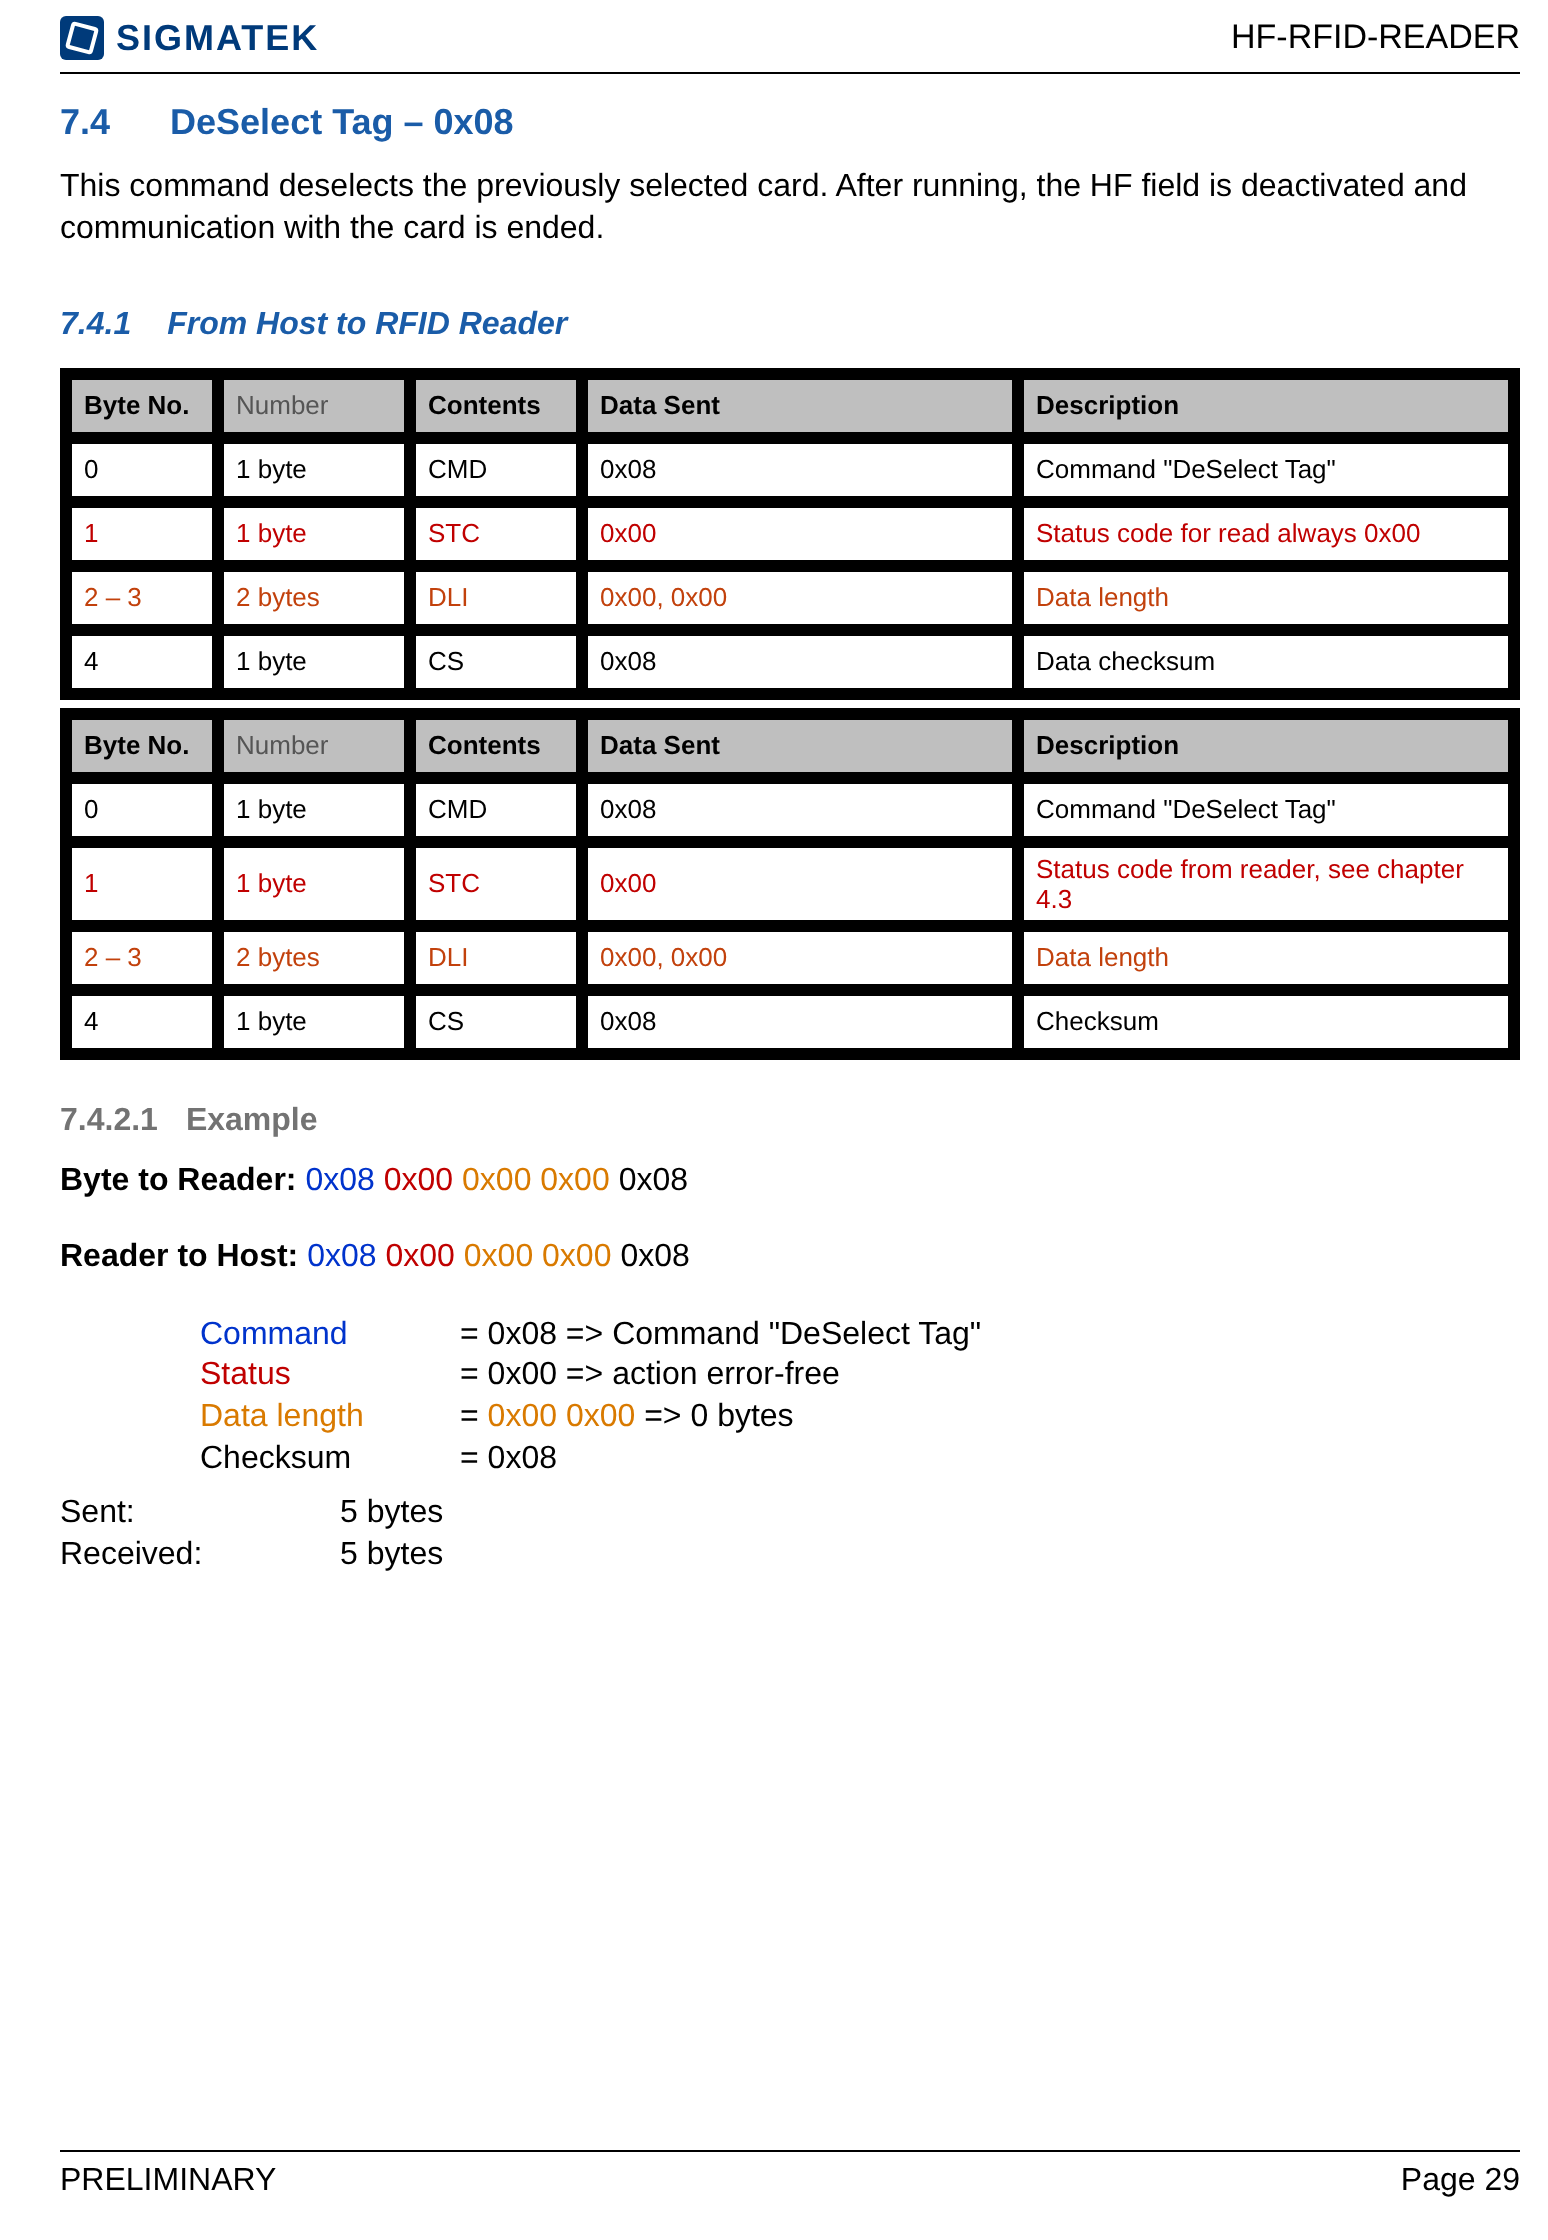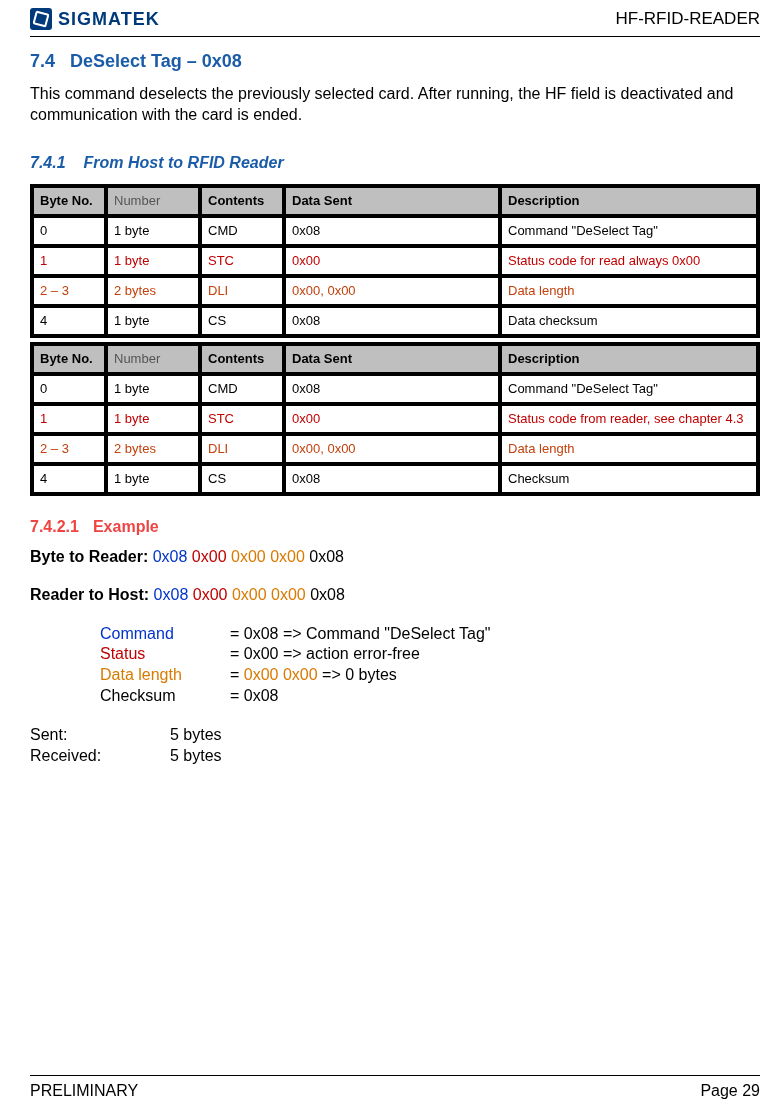--- a/index.html
+++ b/index.html
@@ -59,49 +59,49 @@
     border: none;
     border-top: 1px solid #000;
     margin: 0 0 14px 0;
   }
   .h1 {
     color: #1a5ca8;
     font-size: 18px;
     font-weight: bold;
     margin: 0 0 12px 0;
   }
-  .h1 .num { margin-right: 15px; }
+  .h1 .num { margin-right: 30px; }
   .h2 {
     color: #1a5ca8;
     font-size: 16px;
     font-weight: bold;
     margin: 22px 0 8px 0;
     font-style: italic;
   }
   .h2 .num { margin-right: 18px; }
   .h3 {
-    color: #ef4444;
+    color: #737373;
     font-size: 16px;
     font-weight: bold;
     margin: 22px 0 12px 0;
   }
   .h3 .num { margin-right: 14px; }
   .body-text {
     font-size: 16px;
     line-height: 1.3;
     margin: 0 0 6px 0;
   }
   table.data {
     border-collapse: collapse;
     width: 100%;
     font-size: 13px;
     margin-top: 4px;
   }
   table.data th, table.data td {
-    border: 4px solid #000000;
+    border: 6px solid #000000;
     padding: 3px 6px;
     text-align: left;
     vertical-align: middle;
     height: 20px;
   }
   table.data th {
     background: #bfbfbf;
     font-weight: bold;
   }
   table.data th.muted {
@@ -125,21 +125,21 @@
   .legend {
     font-size: 16px;
     line-height: 1.3;
     margin-left: 70px;
   }
   .legend-row { display: flex; }
   .legend-key { width: 130px; }
   .summary {
     font-size: 16px;
     line-height: 1.3;
-    margin-top: 18px;
+    margin-top: 6px;
   }
   .summary-row { display: flex; }
   .summary-key { width: 140px; }
   .footer {
     margin-top: auto;
     border-top: 1px solid #000;
     padding-top: 6px;
     display: flex;
     justify-content: space-between;
     font-size: 16px;

